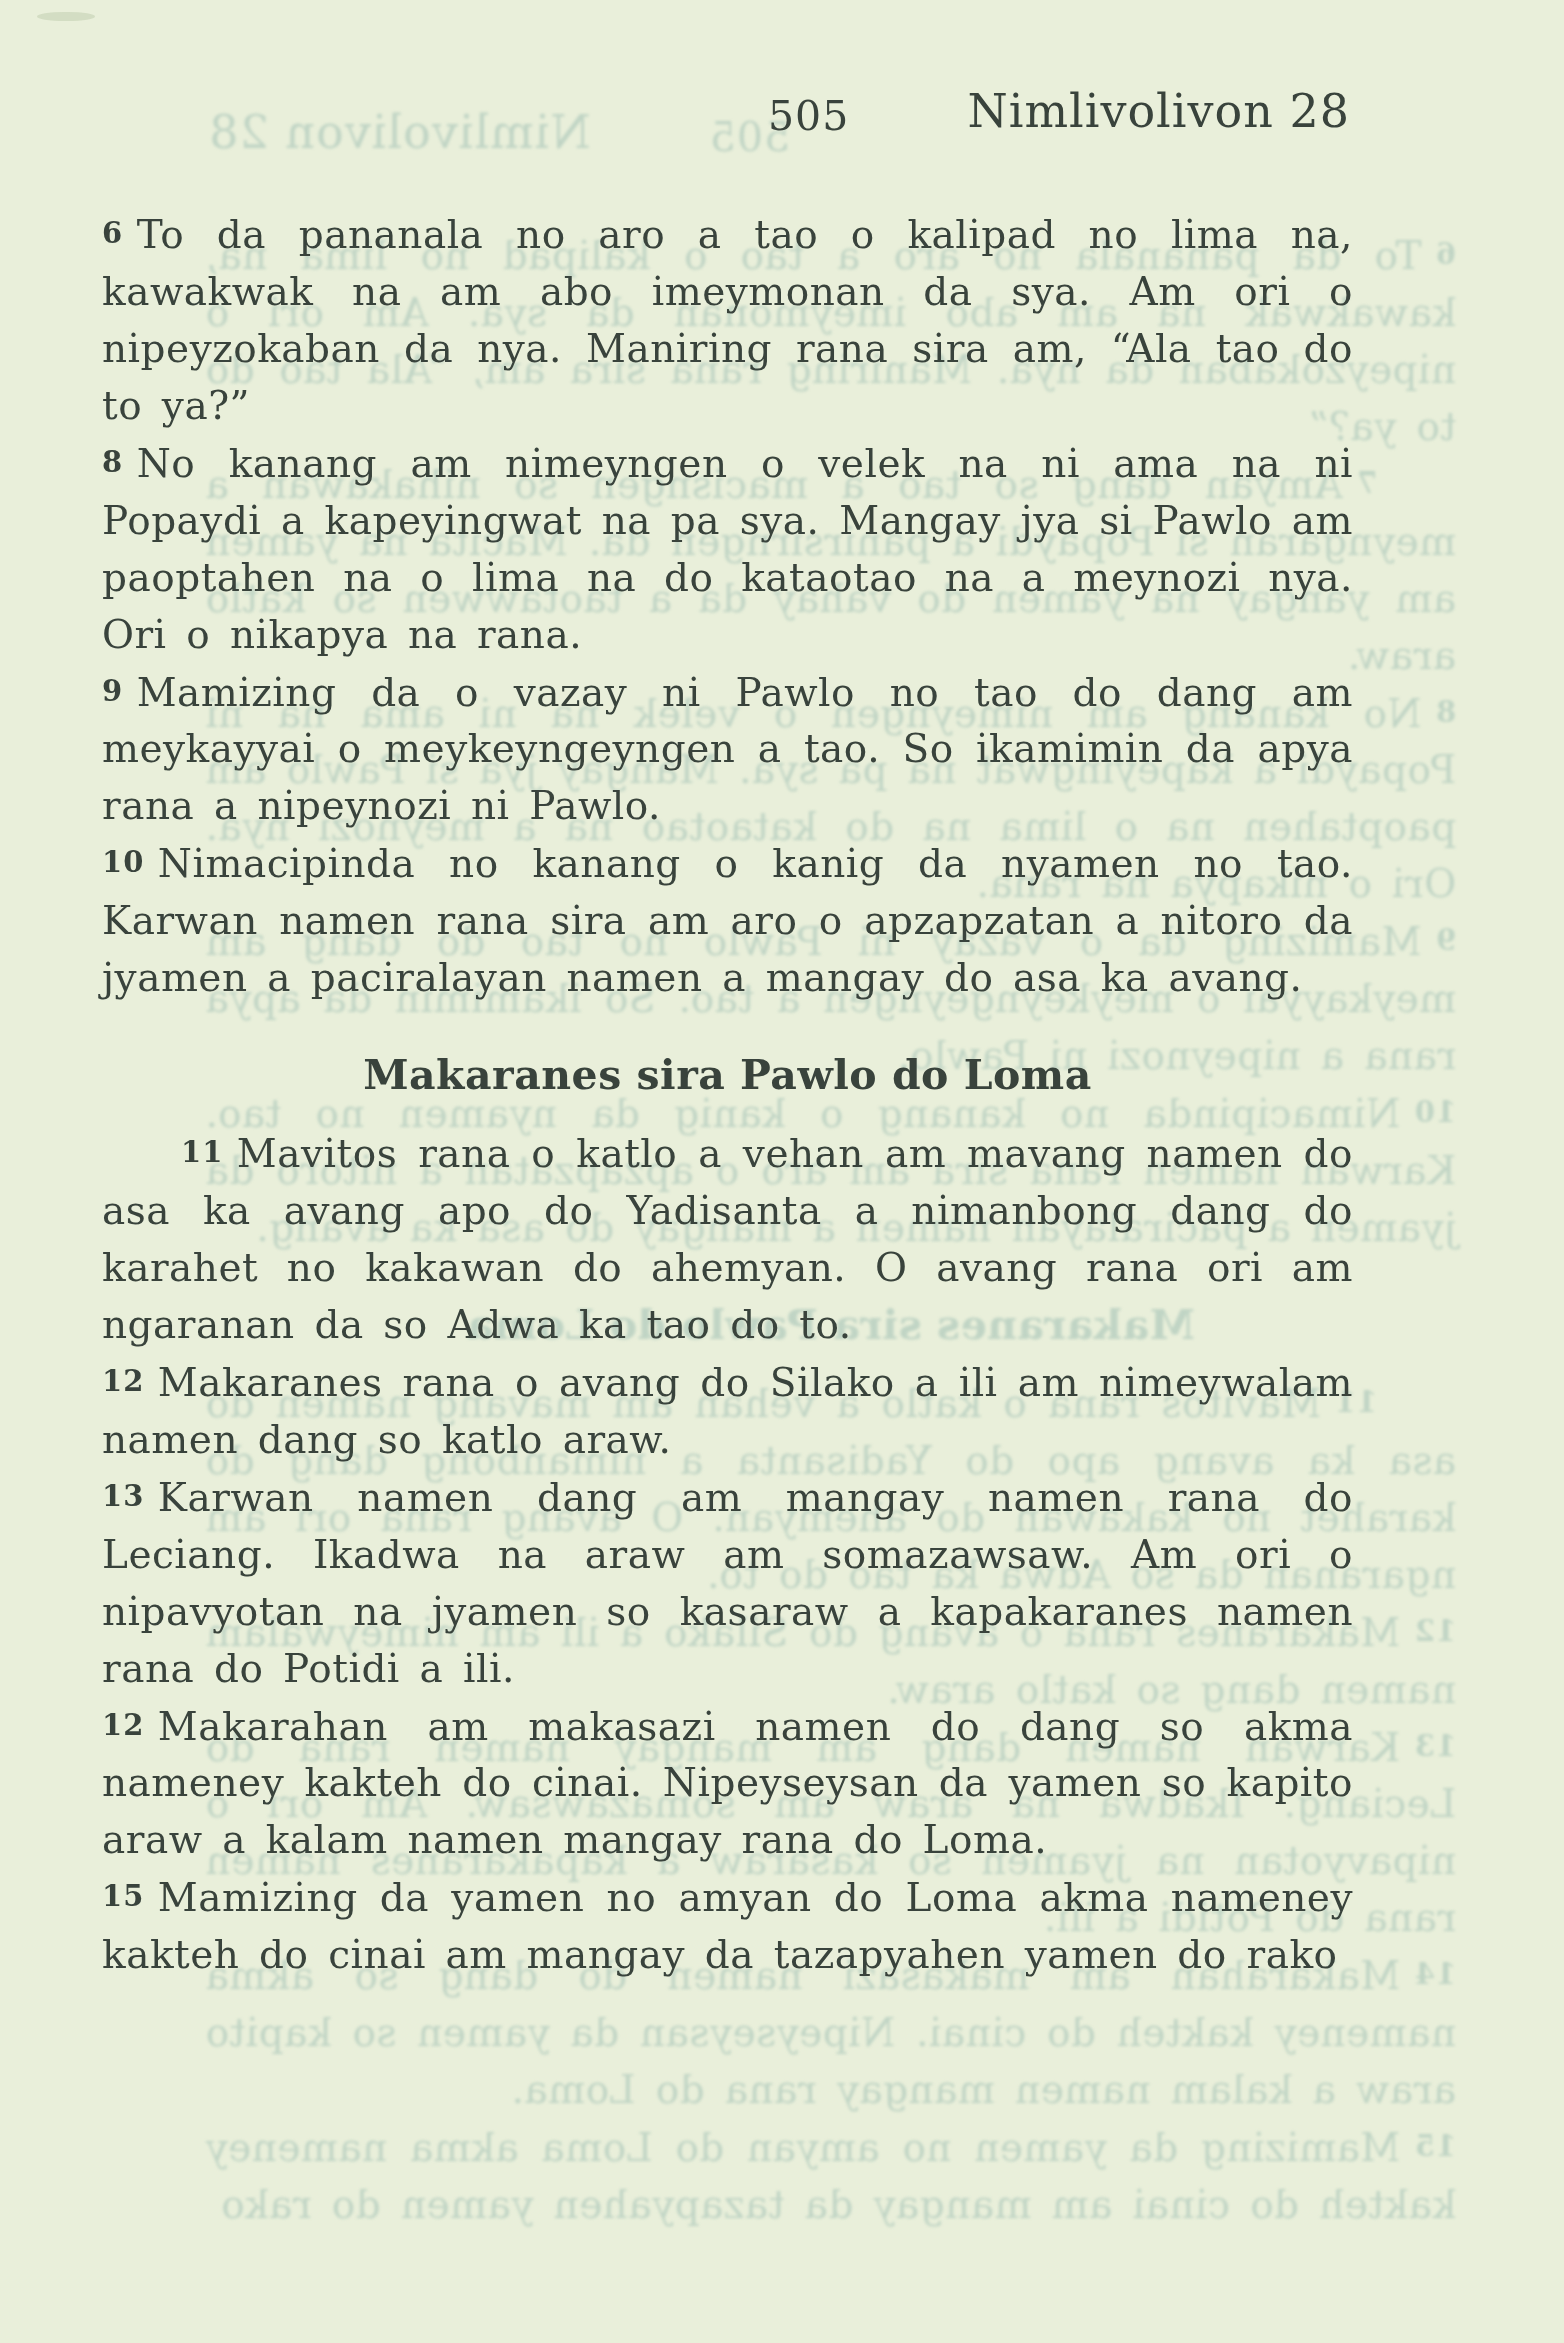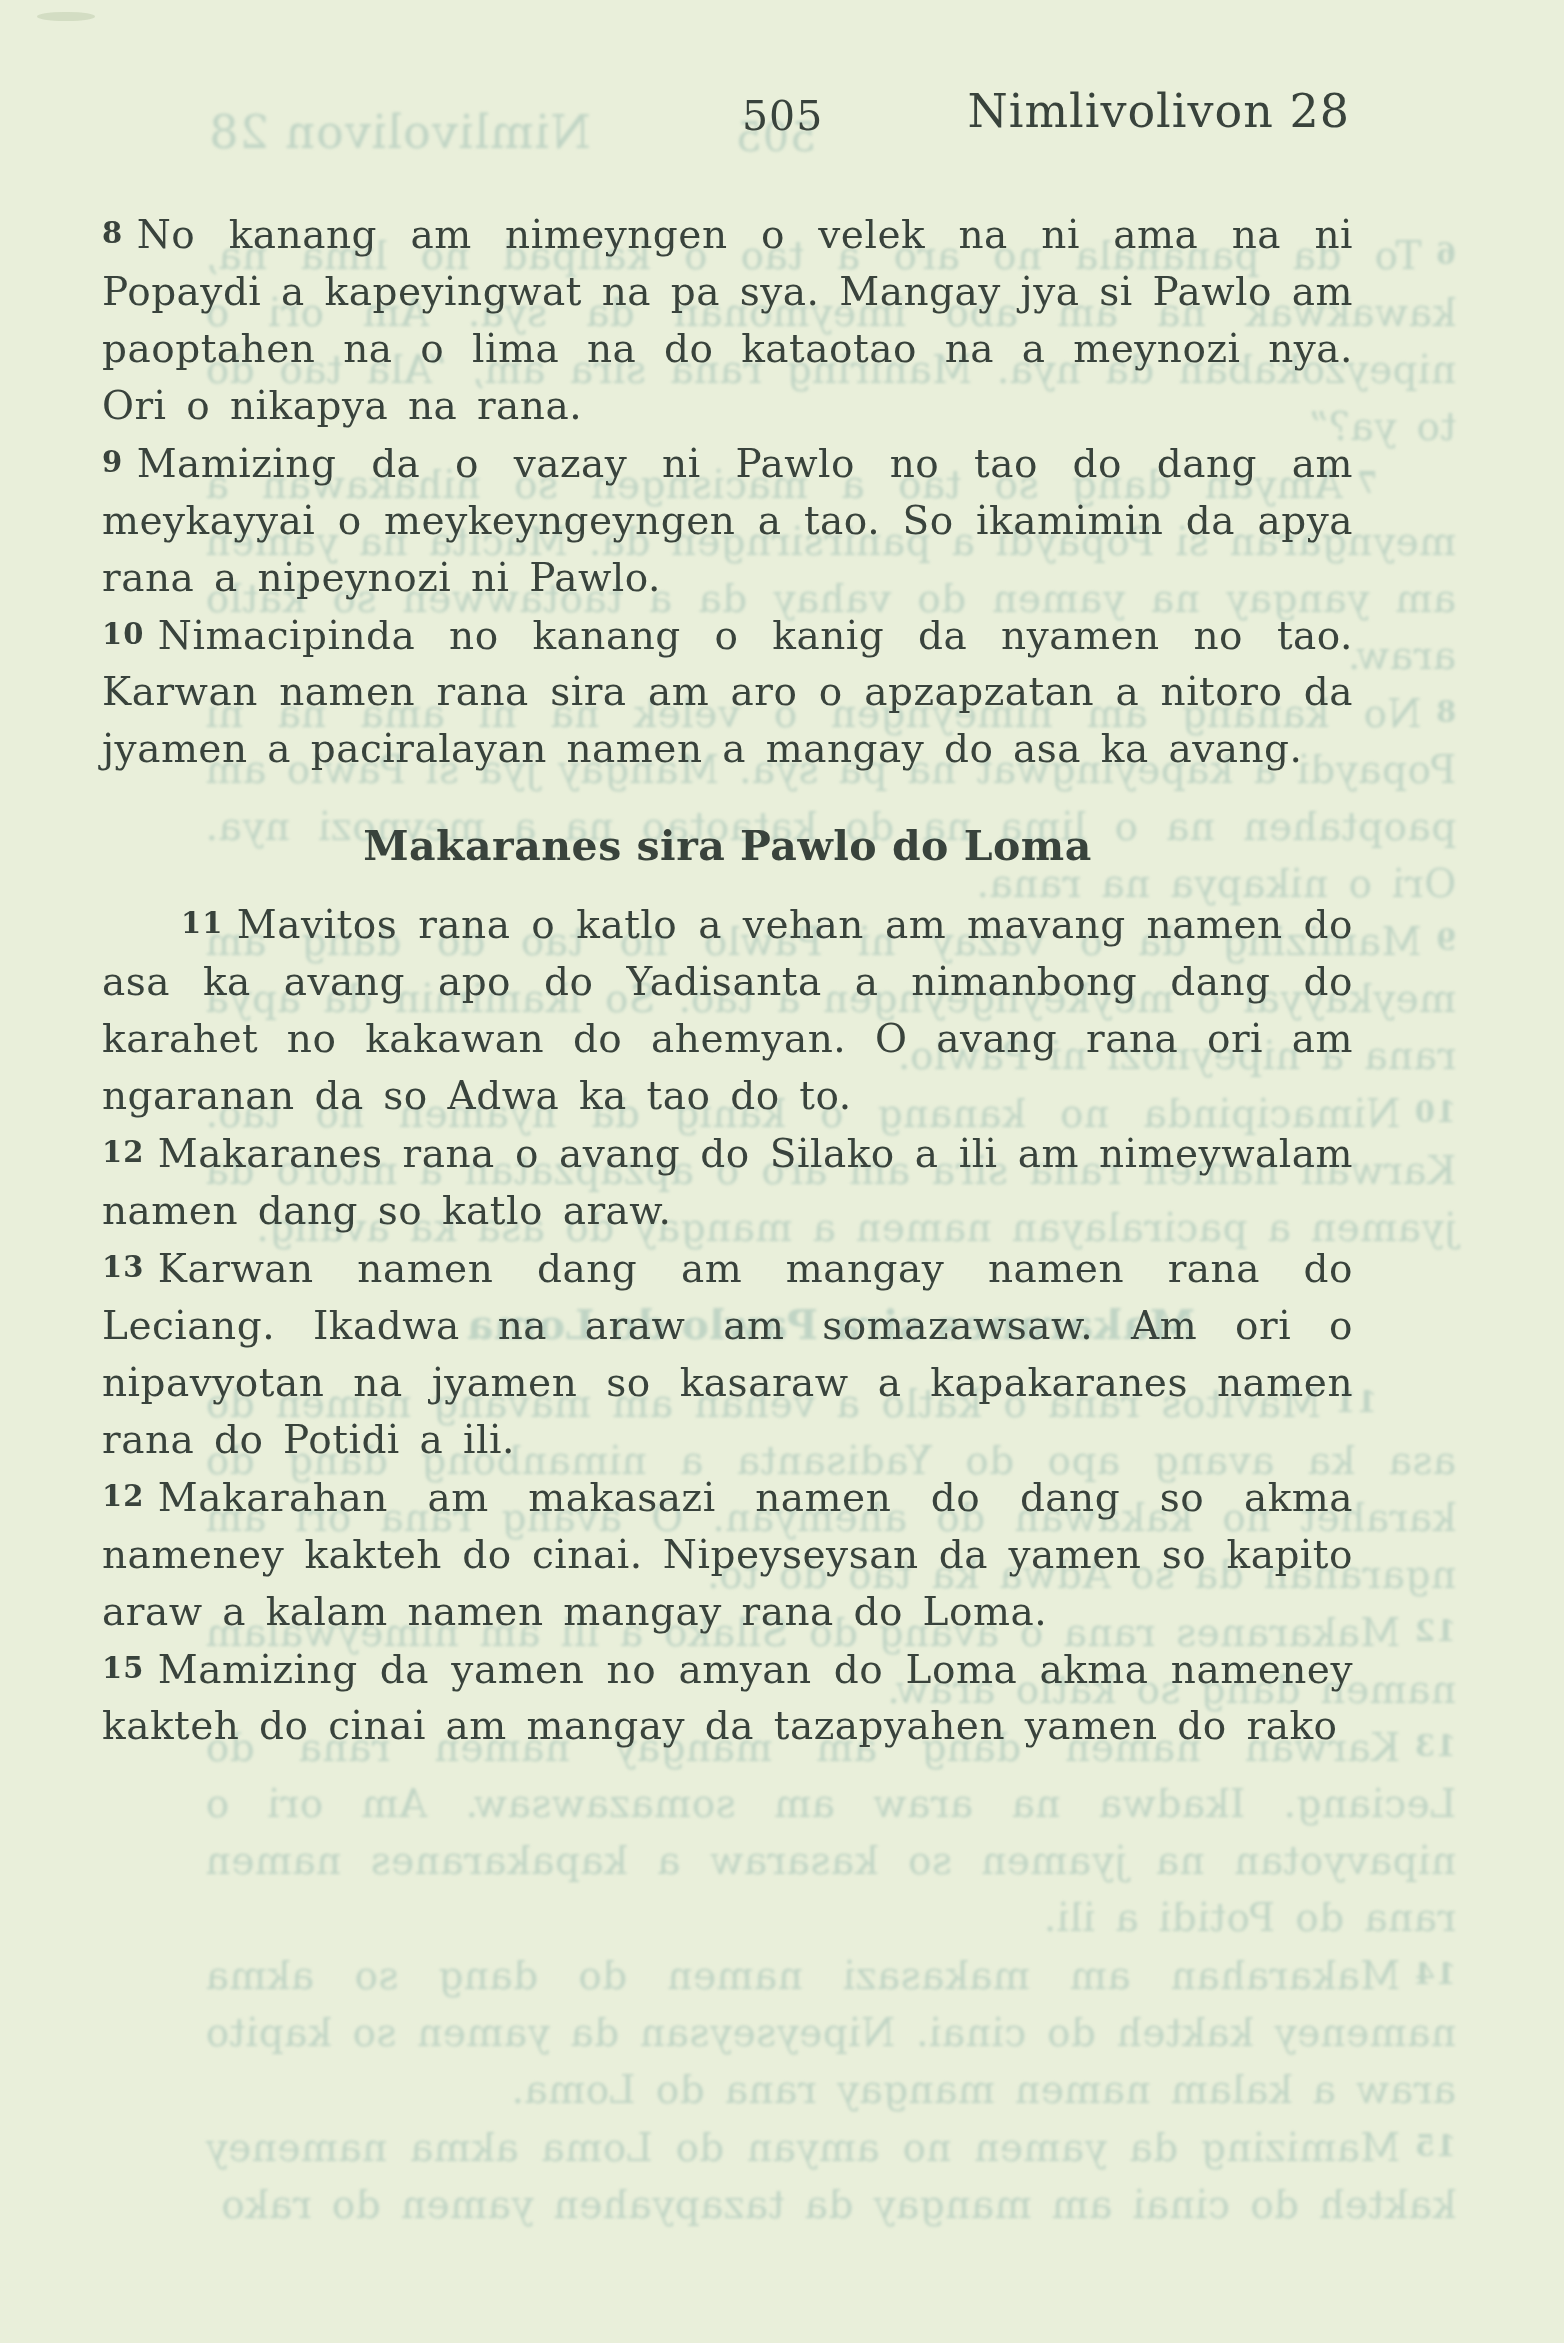--- a/index.html
+++ b/index.html
@@ -18,21 +18,21 @@
   }
   .sheet-content {
     position: absolute;
     inset: 0;
     z-index: 2;
     color: #39433c;
   }
   .page-number {
     position: absolute;
     top: 92px;
-    left: 742px;
+    left: 768px;
     font-size: 41px;
     letter-spacing: 1px;
   }
   .running-head {
     position: absolute;
     top: 84px;
     right: 214px;
     font-size: 46px;
     letter-spacing: 1px;
   }
@@ -126,20 +126,21 @@
       <p class="verse"><span class="vnum">15</span><span>Mamizing da yamen no amyan do Loma akma nameney kakteh do cinai am mangay da tazapyahen yamen do rako</span></p>
 
     </div>
   </div>
     <div class="sheet-content">
     <span class="page-number">505</span>
     <span class="running-head">Nimlivolivon 28</span>
 
     <div class="content">
 
+      <p class="verse"><span class="vnum">6</span><span>To da pananala no aro a tao o kalipad no lima na, kawakwak na am abo imeymonan da sya. Am ori o nipeyzokaban da nya. Maniring rana sira am, “Ala tao do to ya?”</span></p>
 
 
       <p class="verse"><span class="vnum">8</span><span>No kanang am nimeyngen o velek na ni ama na ni Popaydi a kapeyingwat na pa sya. Mangay jya si Pawlo am paoptahen na o lima na do kataotao na a meynozi nya. Ori o nikapya na rana.</span></p>
 
       <p class="verse"><span class="vnum">9</span><span>Mamizing da o vazay ni Pawlo no tao do dang am meykayyai o meykeyngeyngen a tao. So ikamimin da apya rana a nipeynozi ni Pawlo.</span></p>
 
       <p class="verse"><span class="vnum">10</span><span>Nimacipinda no kanang o kanig da nyamen no tao. Karwan namen rana sira am aro o apzapzatan a nitoro da jyamen a paciralayan namen a mangay do asa ka avang.</span></p>
 
       <h2 class="section-heading">Makaranes sira Pawlo do Loma</h2>
 

